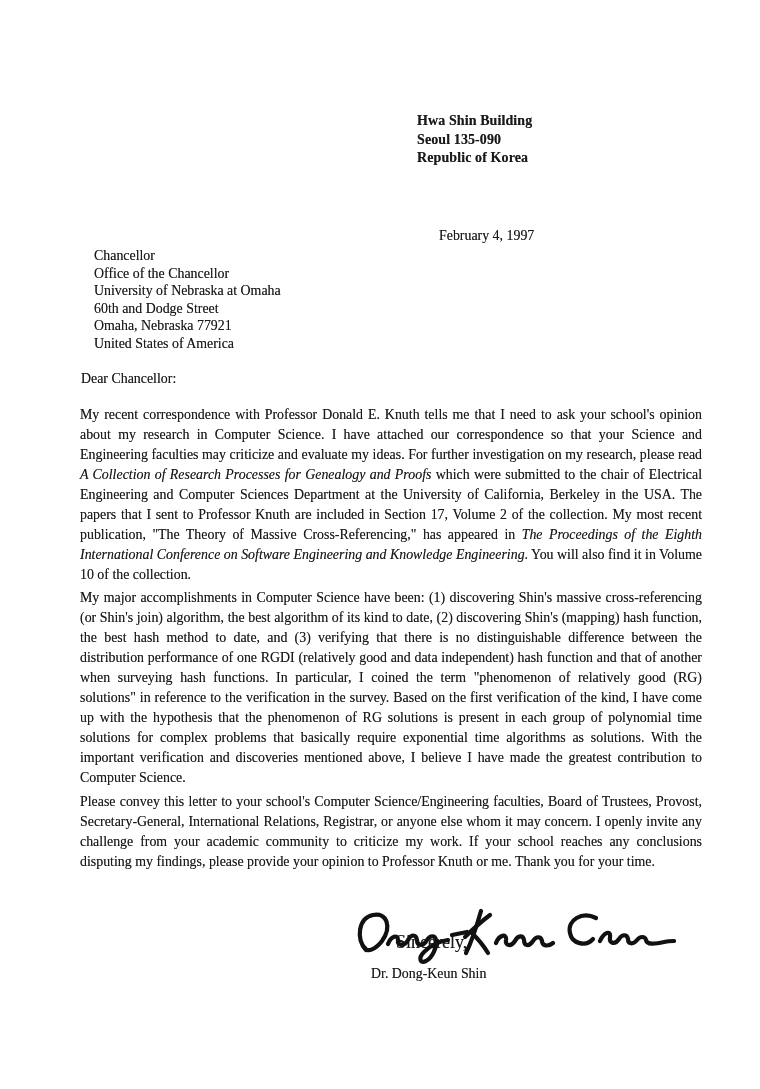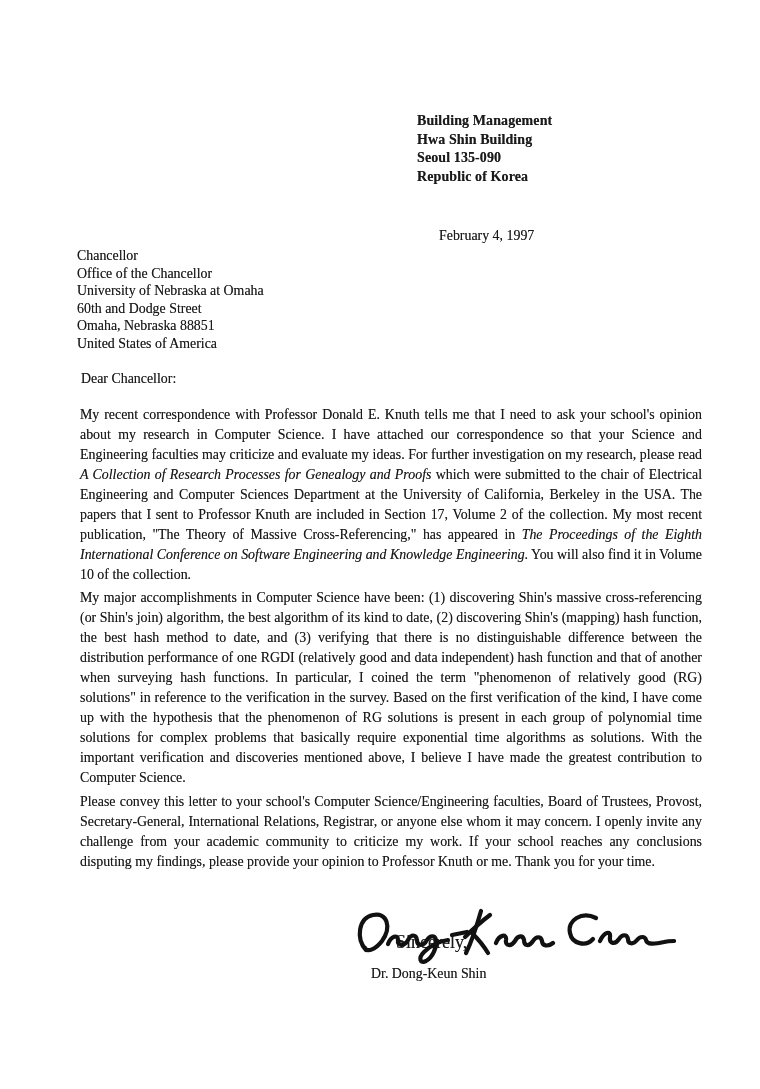--- a/index.html
+++ b/index.html
@@ -18,21 +18,21 @@
   .page *{text-shadow:0 0 .35px rgba(20,20,20,.55);}
   
   .sender{
     position:absolute;left:417px;top:112px;
     font-weight:bold;font-size:14px;line-height:18.6px;
     letter-spacing:.1px;white-space:nowrap;
   }
   .sender .fax{font-style:italic;letter-spacing:.3px;}
   .date{position:absolute;left:439px;top:228px;font-size:13.9px;white-space:nowrap;}
   
-  .recipient{position:absolute;left:77px;top:247px;font-size:13.9px;line-height:17.6px;white-space:nowrap;}
+  .recipient{position:absolute;left:94px;top:247px;font-size:13.9px;line-height:17.6px;white-space:nowrap;}
   .salutation{position:absolute;left:81px;top:371px;font-size:13.9px;white-space:nowrap;}
   
   .para{
     position:absolute;left:80px;width:622px;margin:0;
     font-size:13.9px;line-height:20px;
     text-align:justify;
   }
   .para.p1{top:405px;}
   .para.p2{top:588px;}
   .para.p3{top:792px;}
@@ -43,34 +43,33 @@
   .signature svg{display:block;width:330px;height:66px;}
   .typed-name{position:absolute;left:371px;top:966px;font-size:13.9px;white-space:nowrap;text-align:right;}
   .cc{position:absolute;left:78px;top:996px;font-size:13.6px;white-space:nowrap;letter-spacing:.1px;}
 </style>
 </head>
 <body style="background: rgb(255, 255, 255);">
 
 <div class="page" style="--ink: #1a1a1a;">
 
   <div class="sender">
-    <div>Building Management</div>
     <div>Hwa Shin Building</div>
     <div>Seoul 135-090</div>
     <div>Republic of Korea</div>
   </div>
 
   <div class="date">February 4, 1997</div>
 
   <div class="recipient">
     <div>Chancellor</div>
     <div>Office of the Chancellor</div>
     <div>University of Nebraska at Omaha</div>
     <div>60th and Dodge Street</div>
-    <div>Omaha, Nebraska 88851</div>
+    <div>Omaha, Nebraska 77921</div>
     <div>United States of America</div>
   </div>
 
   <div class="salutation">Dear Chancellor:</div>
 
   <p class="para p1"><span>My recent correspondence with Professor Donald E. Knuth tells me that I need to ask your school's opinion about my research in Computer Science.  I have attached our correspondence so that your Science and Engineering faculties may criticize and evaluate my ideas.  For further investigation on my research, please read </span><span class="ital">A Collection of Research Processes for Genealogy and Proofs</span><span> which were submitted to the chair of Electrical Engineering and Computer Sciences Department at the University of California, Berkeley in the USA.  The papers that I sent to Professor Knuth are included in Section 17, Volume 2 of the collection.  My most recent publication, "The Theory of Massive Cross-Referencing," has appeared in </span><span class="ital">The Proceedings of the Eighth International Conference on Software Engineering and Knowledge Engineering</span><span>.  You will also find it in Volume 10 of the collection.</span></p>
   <p class="para p2"><span>My major accomplishments in Computer Science have been: (1) discovering Shin's massive cross-referencing (or Shin's join) algorithm, the best algorithm of its kind to date, (2) discovering Shin's (mapping) hash function, the best hash method to date, and (3) verifying that there is no distinguishable difference between the distribution performance of one RGDI (relatively good and data independent) hash function and that of another when surveying hash functions.  In particular, I coined the term "phenomenon of relatively good (RG) solutions" in reference to the verification in the survey.  Based on the first verification of the kind, I have come up with the hypothesis that the phenomenon of RG solutions is present in each group of polynomial time solutions for complex problems that basically require exponential time algorithms as solutions. With the important verification and discoveries mentioned above, I believe I have made the greatest contribution to Computer Science.</span></p>
   <p class="para p3"><span>Please convey this letter to your school's Computer Science/Engineering faculties, Board of Trustees, Provost, Secretary-General, International Relations, Registrar, or anyone else whom it may concern.  I openly invite any challenge from your academic community to criticize my work.  If your school reaches any conclusions disputing my findings, please provide your opinion to Professor Knuth or me. Thank you for your time.</span></p>
 
   <div class="sincerely">Sincerely,</div>

